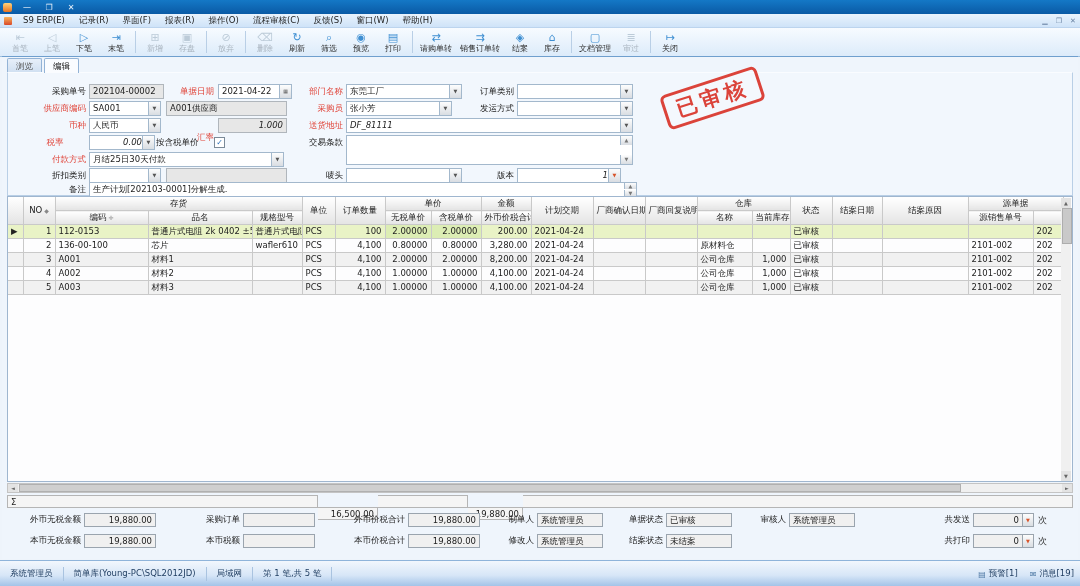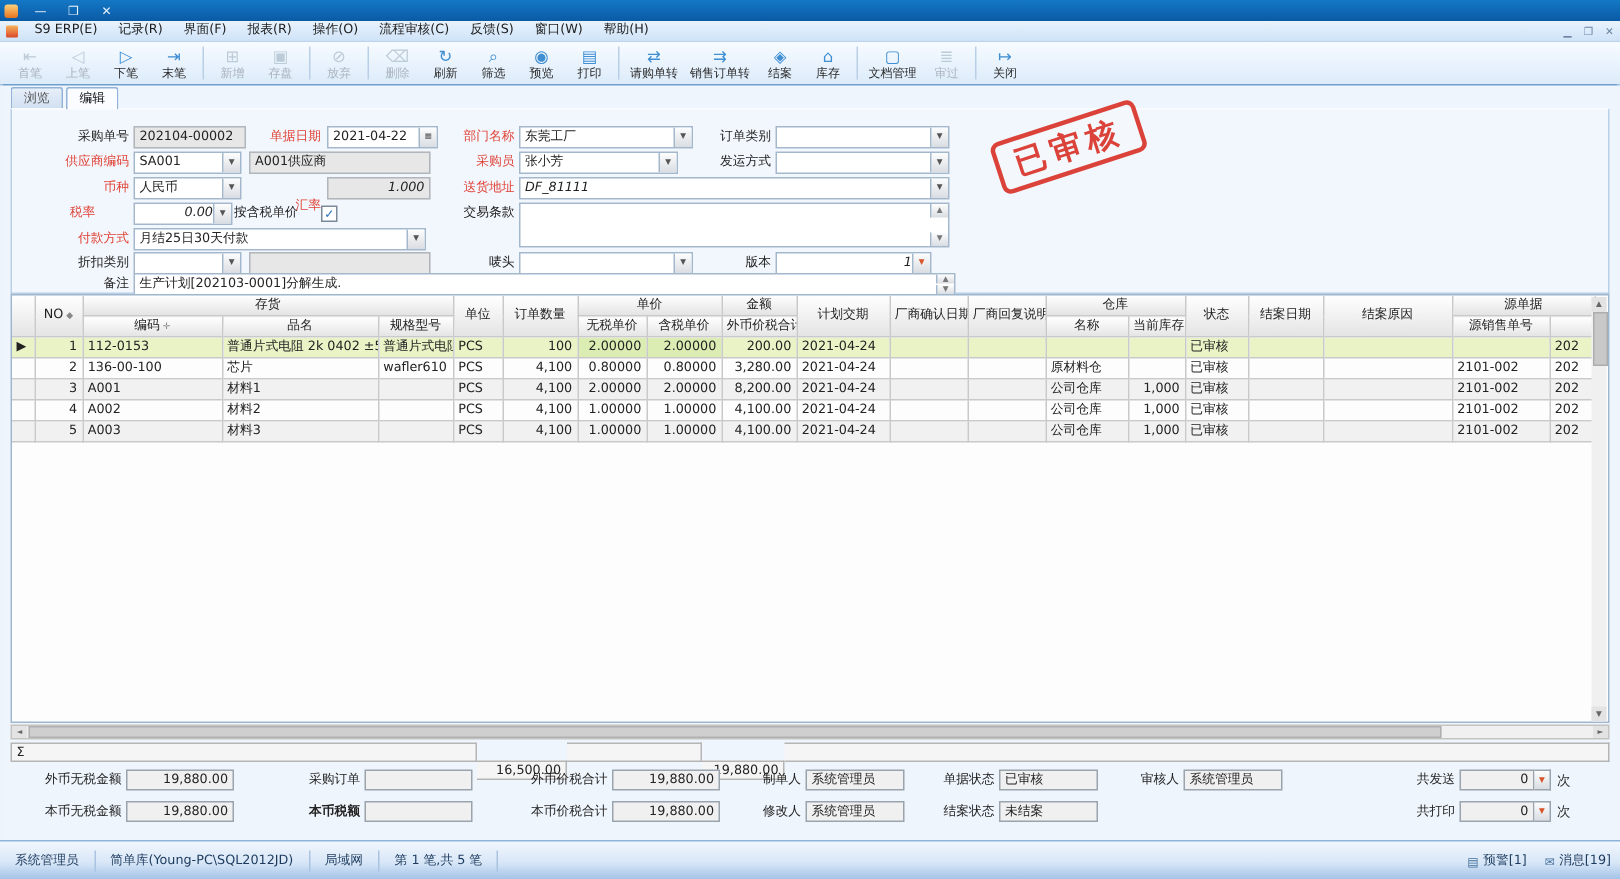--- a/index.html
+++ b/index.html
@@ -493,21 +493,21 @@
     <span class="f-box" style="width:58px;">系统管理员</span>
     <span style="flex:1;"></span>
     <span class="f-lab" style="width:40px;">共发送</span>
     <span class="f-box num" style="width:42px;">0</span>
     <span class="f-spin">▼</span>
     <span class="f-unit" style="margin-right:26px;">次</span>
   </div>
   <div class="f-row" id="f-row-b">
     <span class="f-lab" style="width:74px;">本币无税金额</span>
     <span class="f-box num" style="width:64px;">19,880.00</span>
-    <span class="f-lab" style="width:70px;margin-left:14px;font-weight:bold;">本币税额</span>
+    <span class="f-lab" style="width:70px;margin-left:14px;">本币税额</span>
     <span class="f-box num" style="width:64px;"></span>
     <span class="f-lab" style="width:76px;margin-left:14px;">本币价税合计</span>
     <span class="f-box num" style="width:64px;">19,880.00</span>
     <span class="f-lab" style="width:42px;margin-left:12px;">修改人</span>
     <span class="f-box" style="width:58px;">系统管理员</span>
     <span class="f-lab" style="width:48px;margin-left:12px;">结案状态</span>
     <span class="f-box" style="width:58px;">未结案</span>
     <span style="flex:1;"></span>
     <span class="f-lab" style="width:40px;">共打印</span>
     <span class="f-box num" style="width:42px;">0</span>

